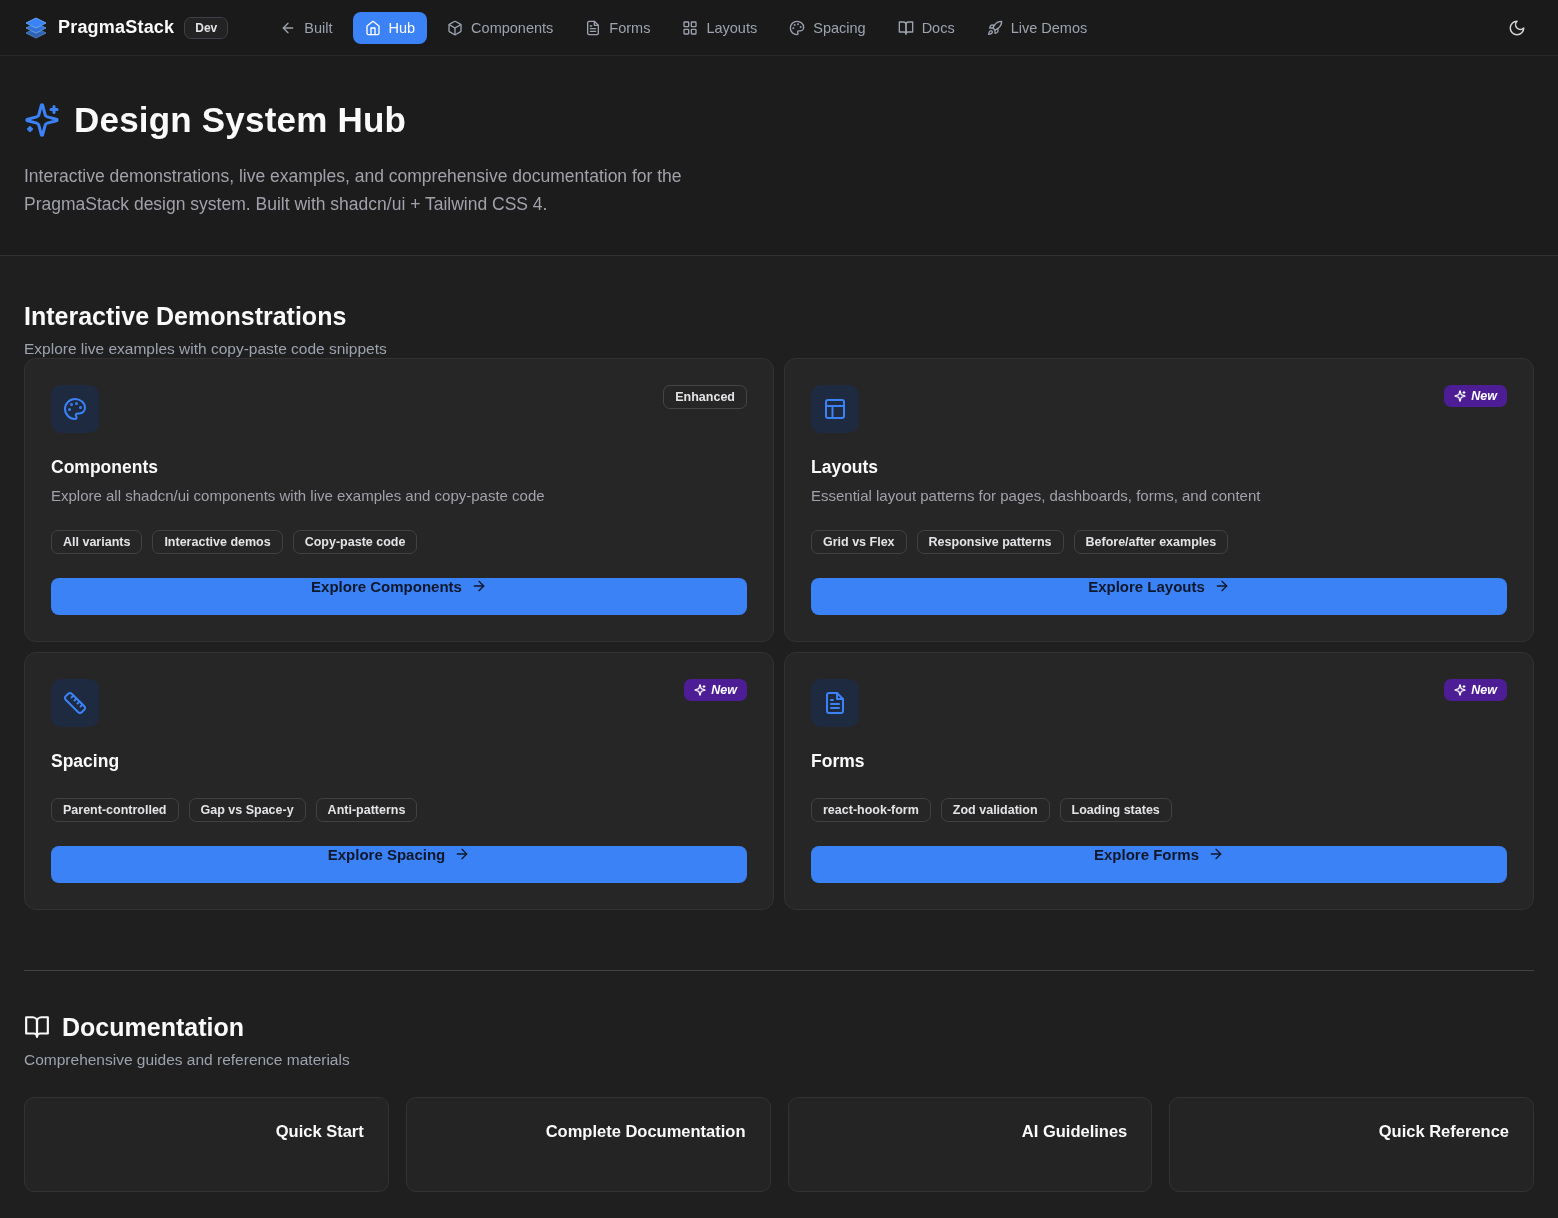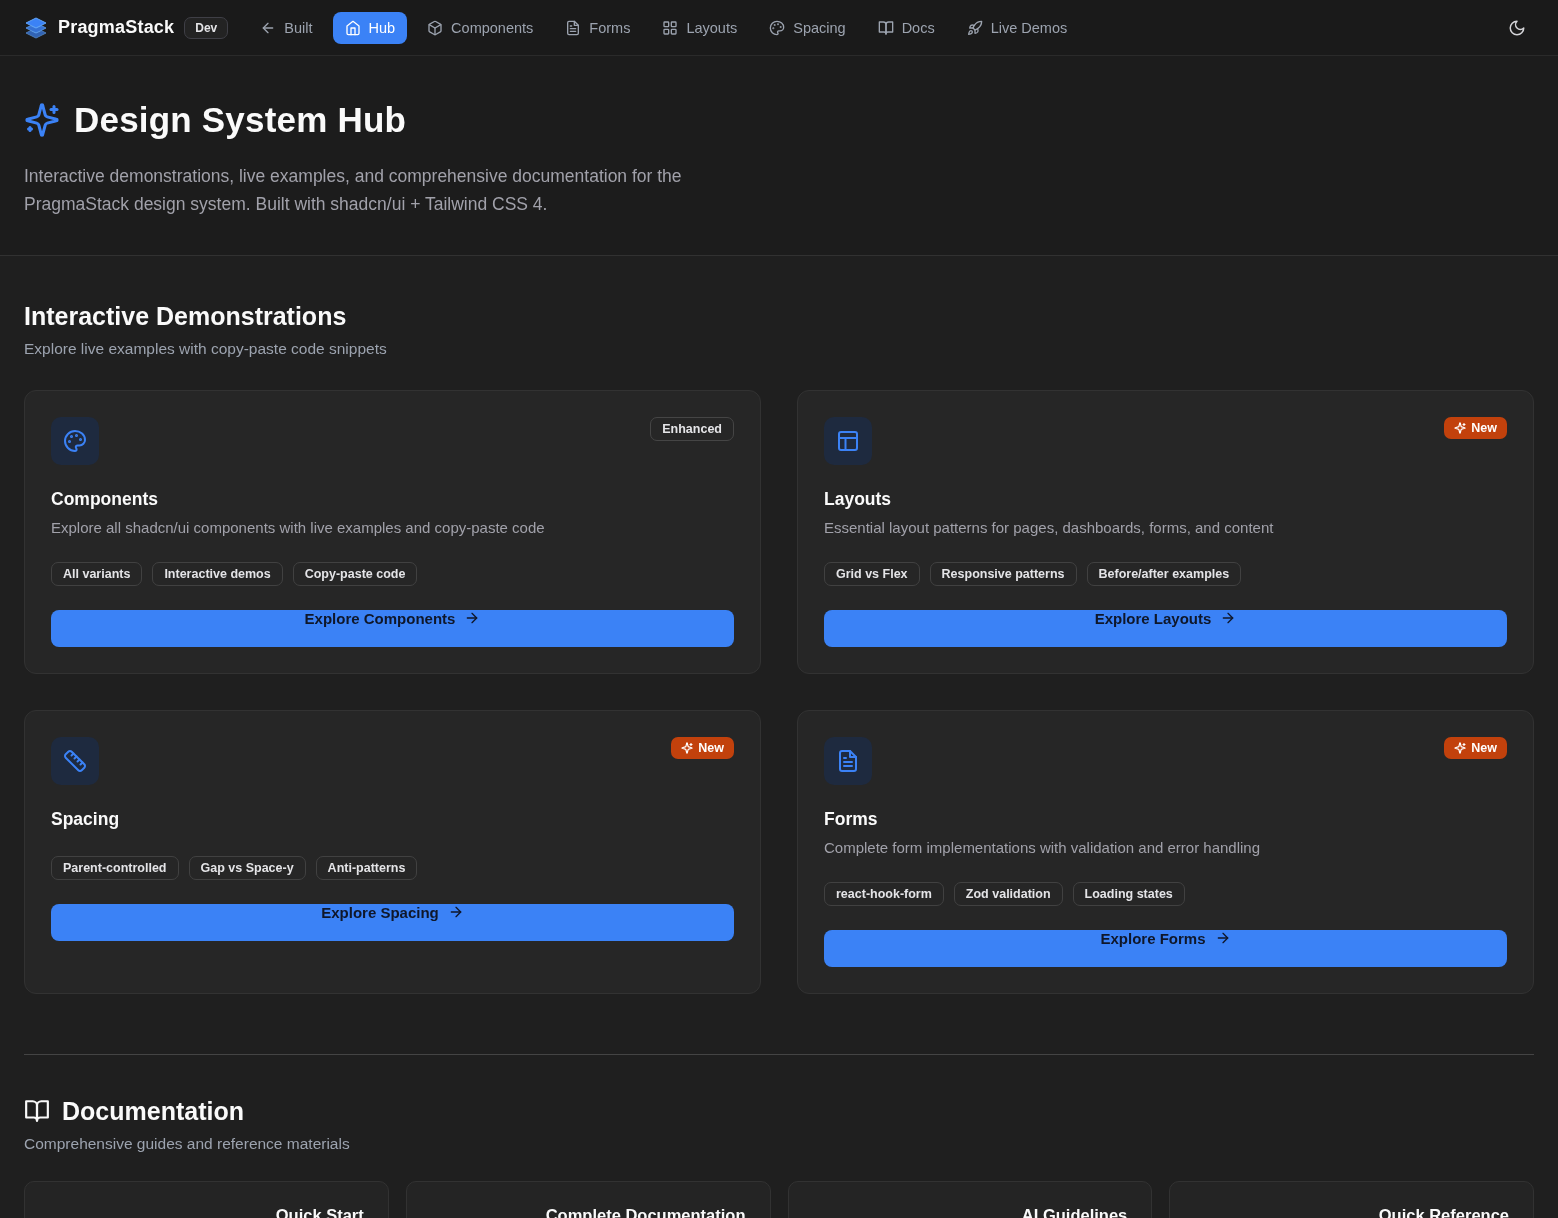--- a/index.html
+++ b/index.html
@@ -8,21 +8,21 @@
     background:#1f1f1f;
     color:#fafafa;
     font-family:"Liberation Sans", sans-serif;
     -webkit-font-smoothing:antialiased;
   }
   svg { display:block; }
 
   
   .navbar {
     height:56px; background:#1a1a1a; border-bottom:1px solid #2a2a2a;
-    display:flex; align-items:center; padding:0 24px; gap:20px;
+    display:flex; align-items:center; padding:0 24px; gap:40px;
   }
   .brand { display:flex; align-items:center; gap:10px; cursor:pointer; }
   .brand-name { font-size:18px; font-weight:700; color:#fafafa; letter-spacing:.2px; }
   .dev-badge {
     font-size:12px; font-weight:700; color:#e4e4e7;
     border:1px solid #3f3f46; border-radius:7px; padding:3px 10px; background:#232323;
   }
   .nav-items { display:flex; align-items:center; gap:8px; flex:1; }
   .nav-item {
     display:flex; align-items:center; gap:8px; color:#9ca3af;
@@ -41,38 +41,38 @@
   .sparkles-blue { color:#3b82f6; }
 
   
   .section { padding:46px 24px 16px; }
   .section-heading { font-size:25px; font-weight:700; display:flex; align-items:center; gap:12px; }
   .section-sub { font-size:15.5px; color:#9ca3af; margin-top:9px; }
   .divider { border:none; border-top:1px solid #444; margin:44px 24px 0; }
 
   
   .demo-grid {
-    display:grid; grid-template-columns:1fr 1fr; gap:36px; margin-top:32px;
+    display:grid; grid-template-columns:1fr 1fr; gap:10px; 
   }
   .demo-card {
     background:#262626; border:1px solid #323232; border-radius:12px; padding:26px;
     display:flex; flex-direction:column;
   }
   .card-top { display:flex; justify-content:space-between; align-items:flex-start; }
   .icon-tile {
     width:48px; height:48px; border-radius:10px; background:#1e2a3f;
     display:flex; align-items:center; justify-content:center; color:#3b82f6;
   }
   .badge-outline {
     font-size:12.5px; font-weight:700; color:#e4e4e7; border:1px solid #454545;
     border-radius:7px; padding:4px 11px; background:transparent;
   }
   .badge-primary {
-    font-size:12.5px; font-weight:700; color:#fff; background:#c2410c;
-    border-radius:7px; padding:4px 10px; display:flex; align-items:center; gap:5px;
+    font-size:12.5px; font-weight:700; color:#fff; background:#4c1d95;
+    border-radius:7px; padding:4px 10px; display:flex; align-items:center; gap:5px;font-style:italic;
   }
   .demo-title { font-size:17.5px; font-weight:700; margin-top:24px; }
   .demo-desc { font-size:15px; color:#a1a1aa; margin-top:9px; }
   .tag-row { display:flex; gap:10px; margin-top:26px; flex-wrap:wrap; }
   .tag {
     font-size:12.5px; font-weight:700; color:#e4e4e7; border:1px solid #414141;
     border-radius:7px; padding:4px 11px;
   }
   .cta-btn {
     margin-top:24px; height:37px; width:100%; background:#3b82f6; color:#0f172a;
@@ -348,21 +348,20 @@
             <svg width="12" height="12" viewBox="0 0 24 24" fill="none" stroke="currentColor" stroke-width="2.4" stroke-linecap="round" stroke-linejoin="round">
                 <path d="M9.9 15.5a2 2 0 0 0-1.4-1.4l-6.1-1.6a.5.5 0 0 1 0-1l6.1-1.6a2 2 0 0 0 1.4-1.4l1.6-6.1a.5.5 0 0 1 1 0l1.6 6.1a2 2 0 0 0 1.4 1.4l6.1 1.6a.5.5 0 0 1 0 1l-6.1 1.6a2 2 0 0 0-1.4 1.4l-1.6 6.1a.5.5 0 0 1-1 0z"></path>
                 <path d="M20 3v4"></path>
                 <path d="M22 5h-4"></path>
               </svg>
           </span>
           <span>New</span>
         </span>
       </div>
       <div class="demo-title">Forms</div>
-      <div class="demo-desc">Complete form implementations with validation and error handling</div>
       <div class="tag-row">
         <span class="tag">react-hook-form</span>
         <span class="tag">Zod validation</span>
         <span class="tag">Loading states</span>
       </div>
       <button class="cta-btn">
         <span>Explore Forms</span>
         <span>
           <svg width="16" height="16" viewBox="0 0 24 24" fill="none" stroke="currentColor" stroke-width="2" stroke-linecap="round" stroke-linejoin="round">
               <path d="M5 12h14"></path>

